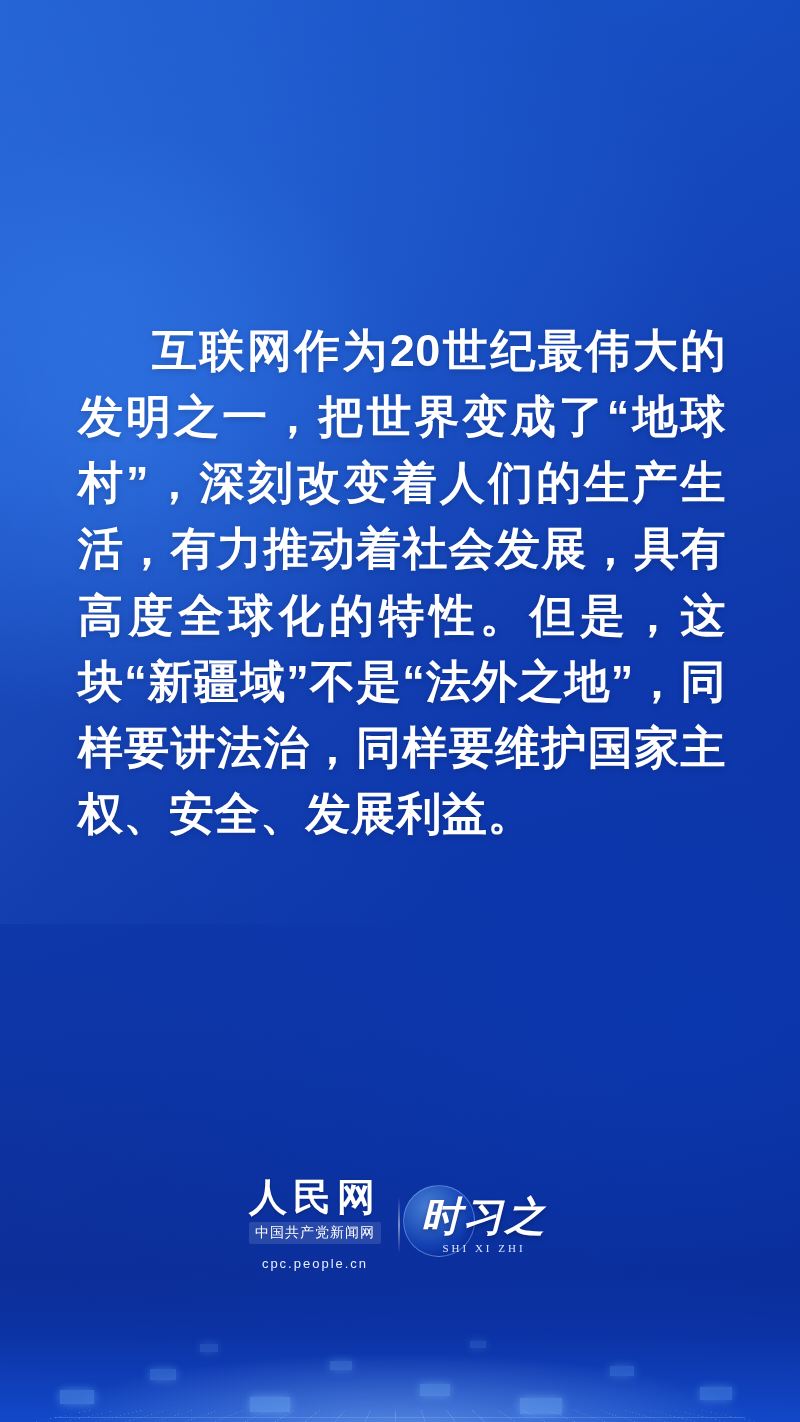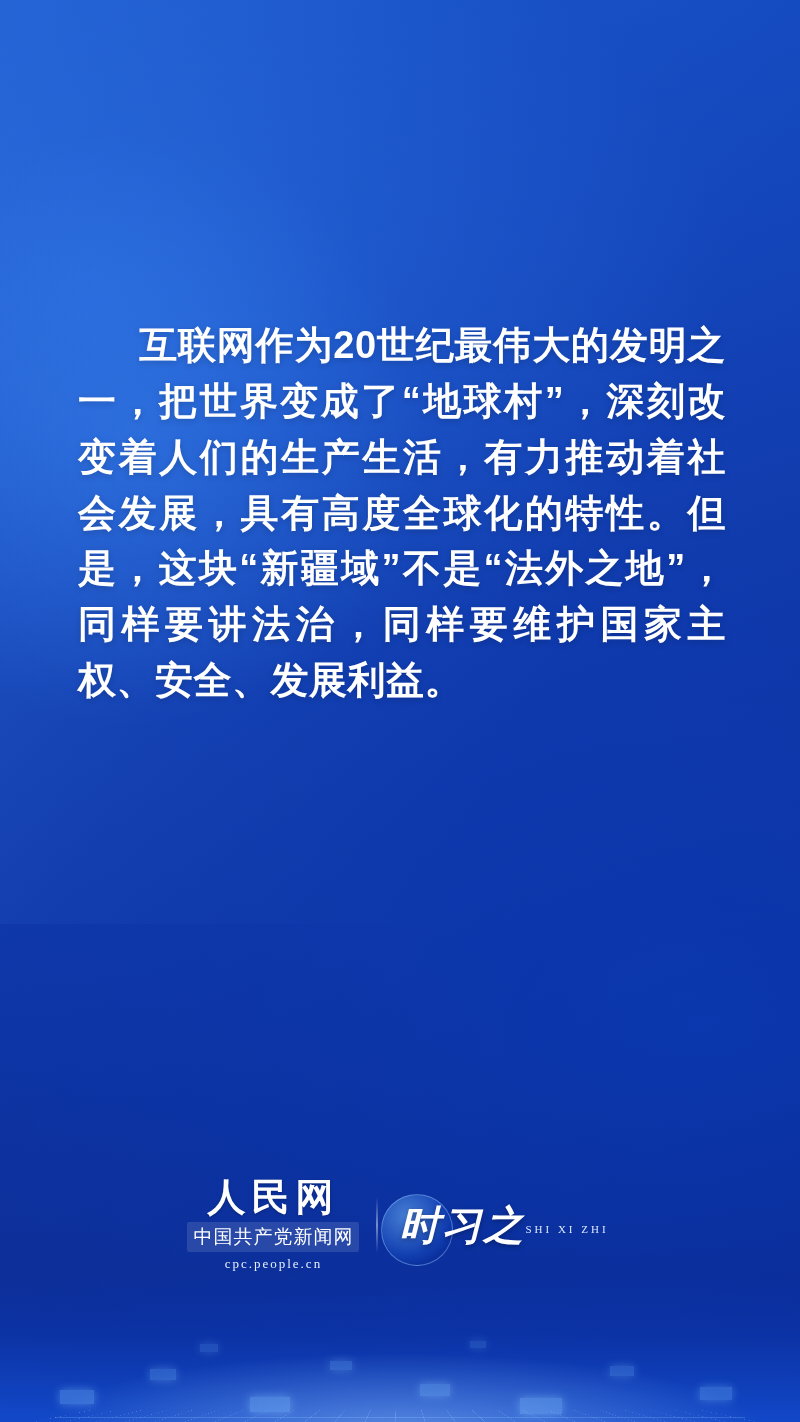--- a/index.html
+++ b/index.html
@@ -40,21 +40,21 @@
     pointer-events: none;
   }
 
   
   .quote {
     position: absolute;
     left: 78px;
     top: 318px;
     width: 648px;
     color: #ffffff;
-    font-size: 38px;
+    font-size: 45px;
     line-height: 1.47;
     font-weight: bold;
     letter-spacing: 0.5px;
     text-align: justify;
     text-justify: inter-ideograph;
     text-shadow: 0 2px 6px rgba(0,0,0,0.18);
   }
   .quote .indent { display: inline-block; width: 1.6em; }
 
   .attribution {
@@ -89,45 +89,45 @@
   .people-logo .cn {
     font-family: "Liberation Serif", serif;
     font-size: 38px;
     font-weight: bold;
     letter-spacing: 6px;
     line-height: 1;
     text-shadow: 0 1px 3px rgba(0,0,0,0.25);
   }
   .people-logo .sub {
     margin-top: 6px;
-    font-size: 19px;
+    font-size: 14px;
     letter-spacing: 1px;
     background: rgba(255,255,255,0.12);
     padding: 2px 6px;
     border-radius: 2px;
     white-space: nowrap;
   }
   .people-logo .url {
-    margin-top: 4px;
-    font-family: Liberation Serif, serif;
+    margin-top: 12px;
+    font-family: Liberation Sans, sans-serif;
     font-size: 13px;
     letter-spacing: 2px;
     color: #e8f0ff;
   }
 
   .divider-dot {
     width: 2px;
     height: 56px;
     background: linear-gradient(180deg, rgba(255,255,255,0) 0%, rgba(255,255,255,0.45) 50%, rgba(255,255,255,0) 100%);
   }
 
   .shixi {
     position: relative;
     display: flex;
-    flex-direction: row;
+    flex-direction: column;
     align-items: center;
     padding: 6px 4px 4px 4px;
   }
   .shixi .disc {
     position: absolute;
     left: -14px;
     top: -6px;
     width: 70px;
     height: 70px;
     border-radius: 50%;

